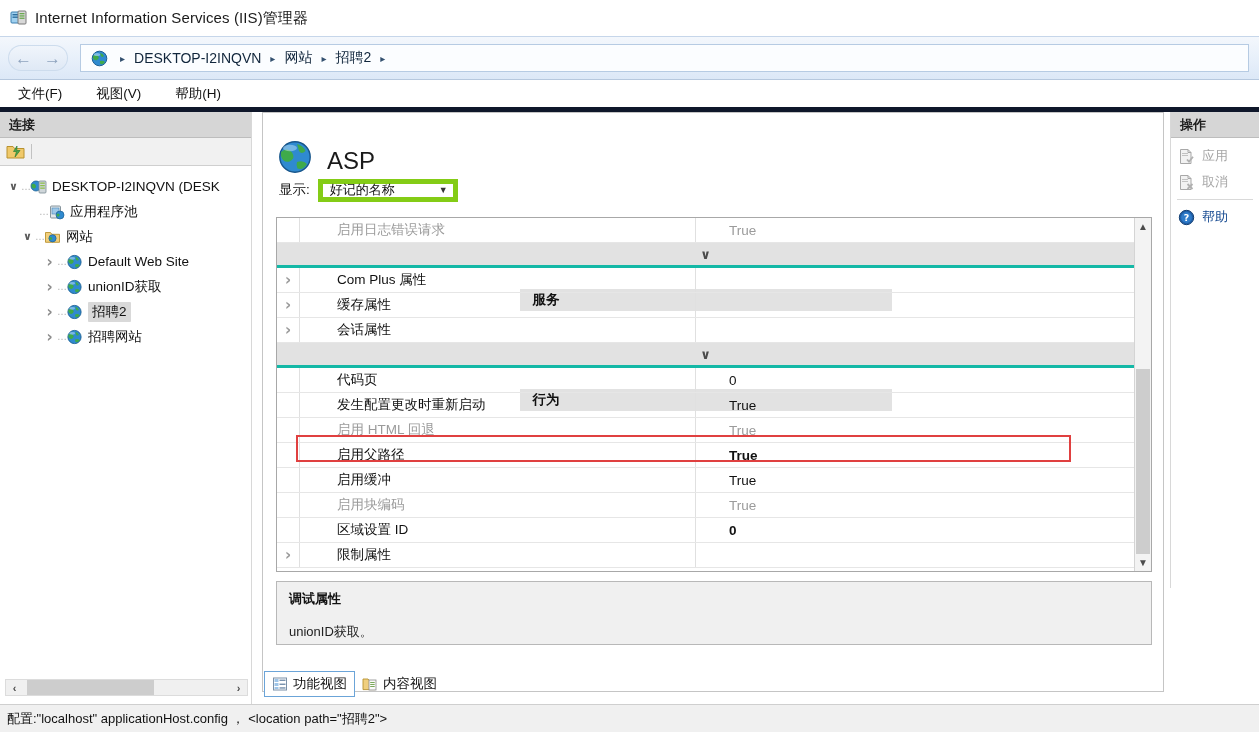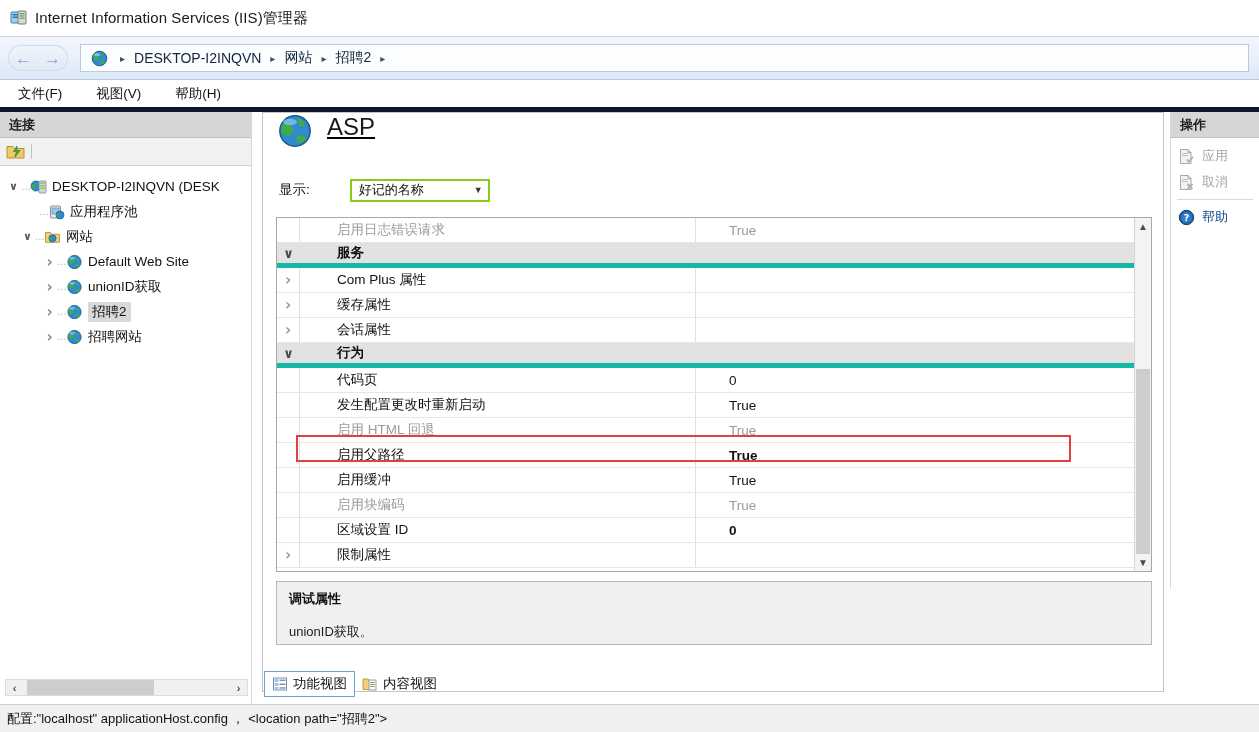--- a/index.html
+++ b/index.html
@@ -97,29 +97,29 @@
   }
   .hs-arrow { width: 17px; text-align: center; color: #4b4b4b; font-size: 11px; font-weight: bold; }
   .hs-track { flex: 1; height: 15px; position: relative; }
   .hs-thumb { position: absolute; left: 4px; top: 0; width: 127px; height: 15px; background: #cdcdcd; }
 
   
   .center {
     position: absolute; left: 262px; top: 112px; width: 902px; height: 580px;
     background: #ffffff; border: 1px solid #c5c5c5;
   }
-  .asp-head { display: flex; align-items: flex-start; height: 62px; padding-left: 14px; text-decoration: underline; }
+  .asp-head { display: flex; align-items: flex-end; height: 62px; padding-left: 14px; }
   .asp-globe { width: 36px; height: 36px; margin-right: 14px; flex:none; }
   .asp-title { font-size: 24px; color: #1a1a1a; font-weight: normal; }
   .show-row { display: flex; align-items: center; height: 30px; padding-left: 16px; }
   .show-label { font-size: 13.5px; color: #111; margin-right: 8px; }
   .combo {
-    width: 140px; height: 23px; background: #ffffff; border: 2px solid #84cc16;
+    width: 140px; height: 23px; background: #ffffff; border: 5px solid #84cc16;
     display: flex; align-items: center; justify-content: space-between;
-    padding: 0 5px 0 7px; font-size: 13px; color: #111; margin-left: 32px;
+    padding: 0 5px 0 7px; font-size: 13px; color: #111;
   }
   .combo .caret { font-size: 9px; color: #333; }
 
   
   .grid-wrap {
     position: absolute; left: 13px; top: 104px; width: 876px; height: 355px;
     border: 1px solid #a8a8a8; background: #ffffff; display: flex; overflow: hidden;
   }
   .grid { flex: 1; position: relative; }
   .grow {
@@ -128,21 +128,21 @@
   }
   .grow .gutter { width: 23px; height: 100%; border-right: 1px solid #e0e0e0;
     display:flex; align-items:center; justify-content:center; flex:none; }
   .grow .exp { color: #9a9a9a; font-size: 13px; font-weight: bold; font-family:"DejaVu Sans",sans-serif;}
   .grow .exp.open::before { content: "\2228"; color:#4a4a4a; }
   .grow .exp.closed::before { content: "\203A"; font-size: 15px; }
   .grow .name { width: 372px; padding-left: 13px; font-size: 13.5px; color: #111;
     border-right: 1px solid #e0e0e0; height:100%; display:flex; align-items:center; flex:none;}
   .grow .val { padding-left: 9px; font-size: 13.5px; color: #111; flex:1; height:100%;
     display:flex; align-items:center; }
-  .grow.cat { background: #e2e2e2; border-bottom: 5px solid #14b8a6; }
+  .grow.cat { background: #e2e2e2; border-bottom: 3px solid #14b8a6; flex-direction: column; }
   .grow.cat .name { font-weight: bold; border-right: none; background:#e2e2e2;}
   .grow.cat .val { background:#e2e2e2; }
   .grow.cat .gutter { border-right:none; }
   .dim { color: #9b9b9b !important; }
   .bold { font-weight: bold; }
 
   .redbox {
     position: absolute; left: 19px; top: 217px; width: 775px; height: 27px;
     border: 2px solid #e04040; pointer-events: none; z-index: 5;
   }

